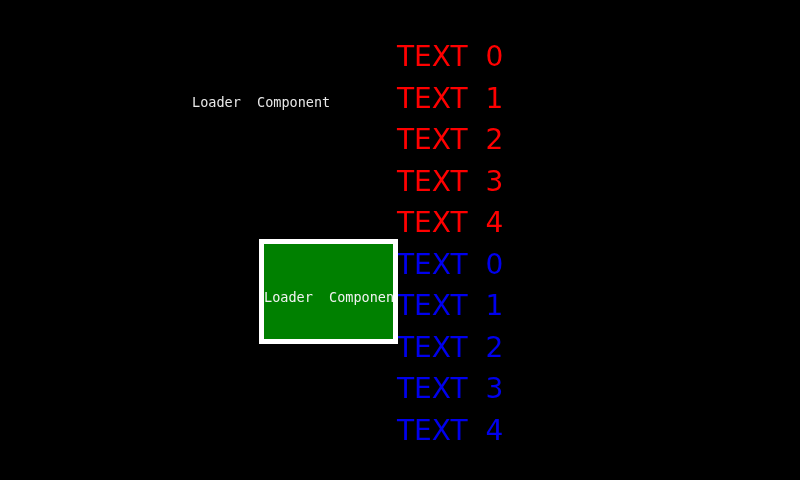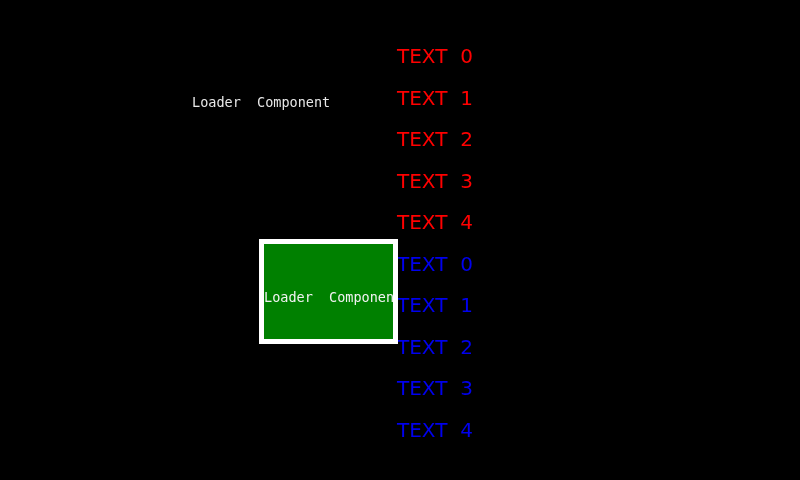--- a/index.html
+++ b/index.html
@@ -19,21 +19,21 @@
   
   .text-column {
     position: absolute;
     left: 397px;
     top: 36px;
     z-index: 1;
   }
   .text-line {
     height: 41.5px;
     line-height: 41.5px;
-    font-size: 20px;
+    font-size: 28px;
     font-family: "DejaVu Sans", "Liberation Sans", sans-serif;
     white-space: pre;
     letter-spacing: 0px;
   }
   .text-line.red  { color: #ff0000; }
   .text-line.blue { color: #0000ee; }
 
   
   .loader-label {
     position: absolute;

